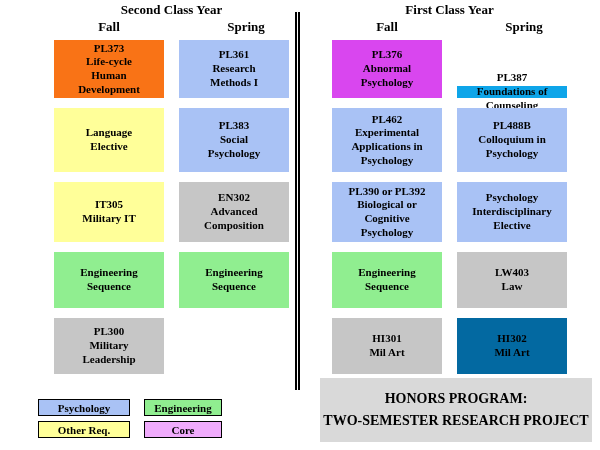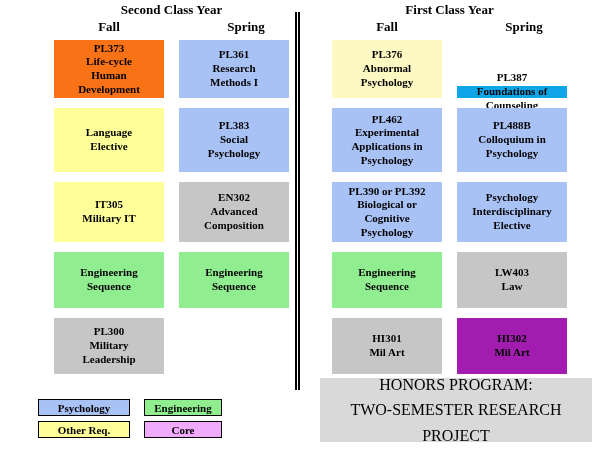--- a/index.html
+++ b/index.html
@@ -37,21 +37,21 @@
     position:absolute;left:38px;top:399px;
     display:grid;grid-template-columns:92px 78px;column-gap:14px;row-gap:5px;
   }
   .legend-item{
     height:15px;display:flex;align-items:center;justify-content:center;
     border:1px solid #000;font-weight:bold;font-size:11px;color:#000;
   }
   .honors{
     position:absolute;left:320px;top:378px;width:272px;height:64px;
     display:flex;align-items:center;justify-content:center;
-    text-align:center;font-weight:normal;font-size:16px;line-height:1.6;
+    text-align:center;font-weight:bold;font-size:14px;line-height:1.6;
     white-space:pre-line;color:#000;
   }
 </style>
 </head>
 <body>
 
 <div class="page">
 
   <div class="half half-left">
     <div class="half-title">Second Class Year</div>
@@ -93,21 +93,21 @@
 
   <div class="divider"></div>
 
   <div class="half half-right">
     <div class="half-title">First Class Year</div>
     <div class="col-headers">
       <span>Fall</span>
       <span>Spring</span>
     </div>
     <div class="box-grid">
-      <div class="box" style="background-color: #fef9c3;">PL376
+      <div class="box" style="background-color: #d946ef;">PL376
 Abnormal
 Psychology</div>
       <div class="box" style="background-color: #0ea5e9; margin-top: 46px;">PL387
 Foundations of
 Counseling</div>
 
       <div class="box" style="background-color: rgb(169, 194, 245);">PL462
 Experimental
 Applications in
 Psychology</div>
@@ -123,21 +123,21 @@
 Interdisciplinary
 Elective</div>
 
       <div class="box" style="background-color: rgb(144, 238, 144);">Engineering
 Sequence</div>
       <div class="box" style="background-color: rgb(198, 198, 198);">LW403
 Law</div>
 
       <div class="box" style="background-color: rgb(198, 198, 198);">HI301
 Mil Art</div>
-      <div class="box" style="background-color: #a21caf;">HI302
+      <div class="box" style="background-color: #0369a1;">HI302
 Mil Art</div>
     </div>
   </div>
 
   <div class="legend">
     <div class="legend-item" style="background-color: rgb(169, 194, 245);">Psychology</div>
     <div class="legend-item" style="background-color: rgb(144, 238, 144);">Engineering</div>
     <div class="legend-item" style="background-color: rgb(255, 255, 153);">Other Req.</div>
     <div class="legend-item" style="background-color: #f0abfc;">Core</div>
   </div>

